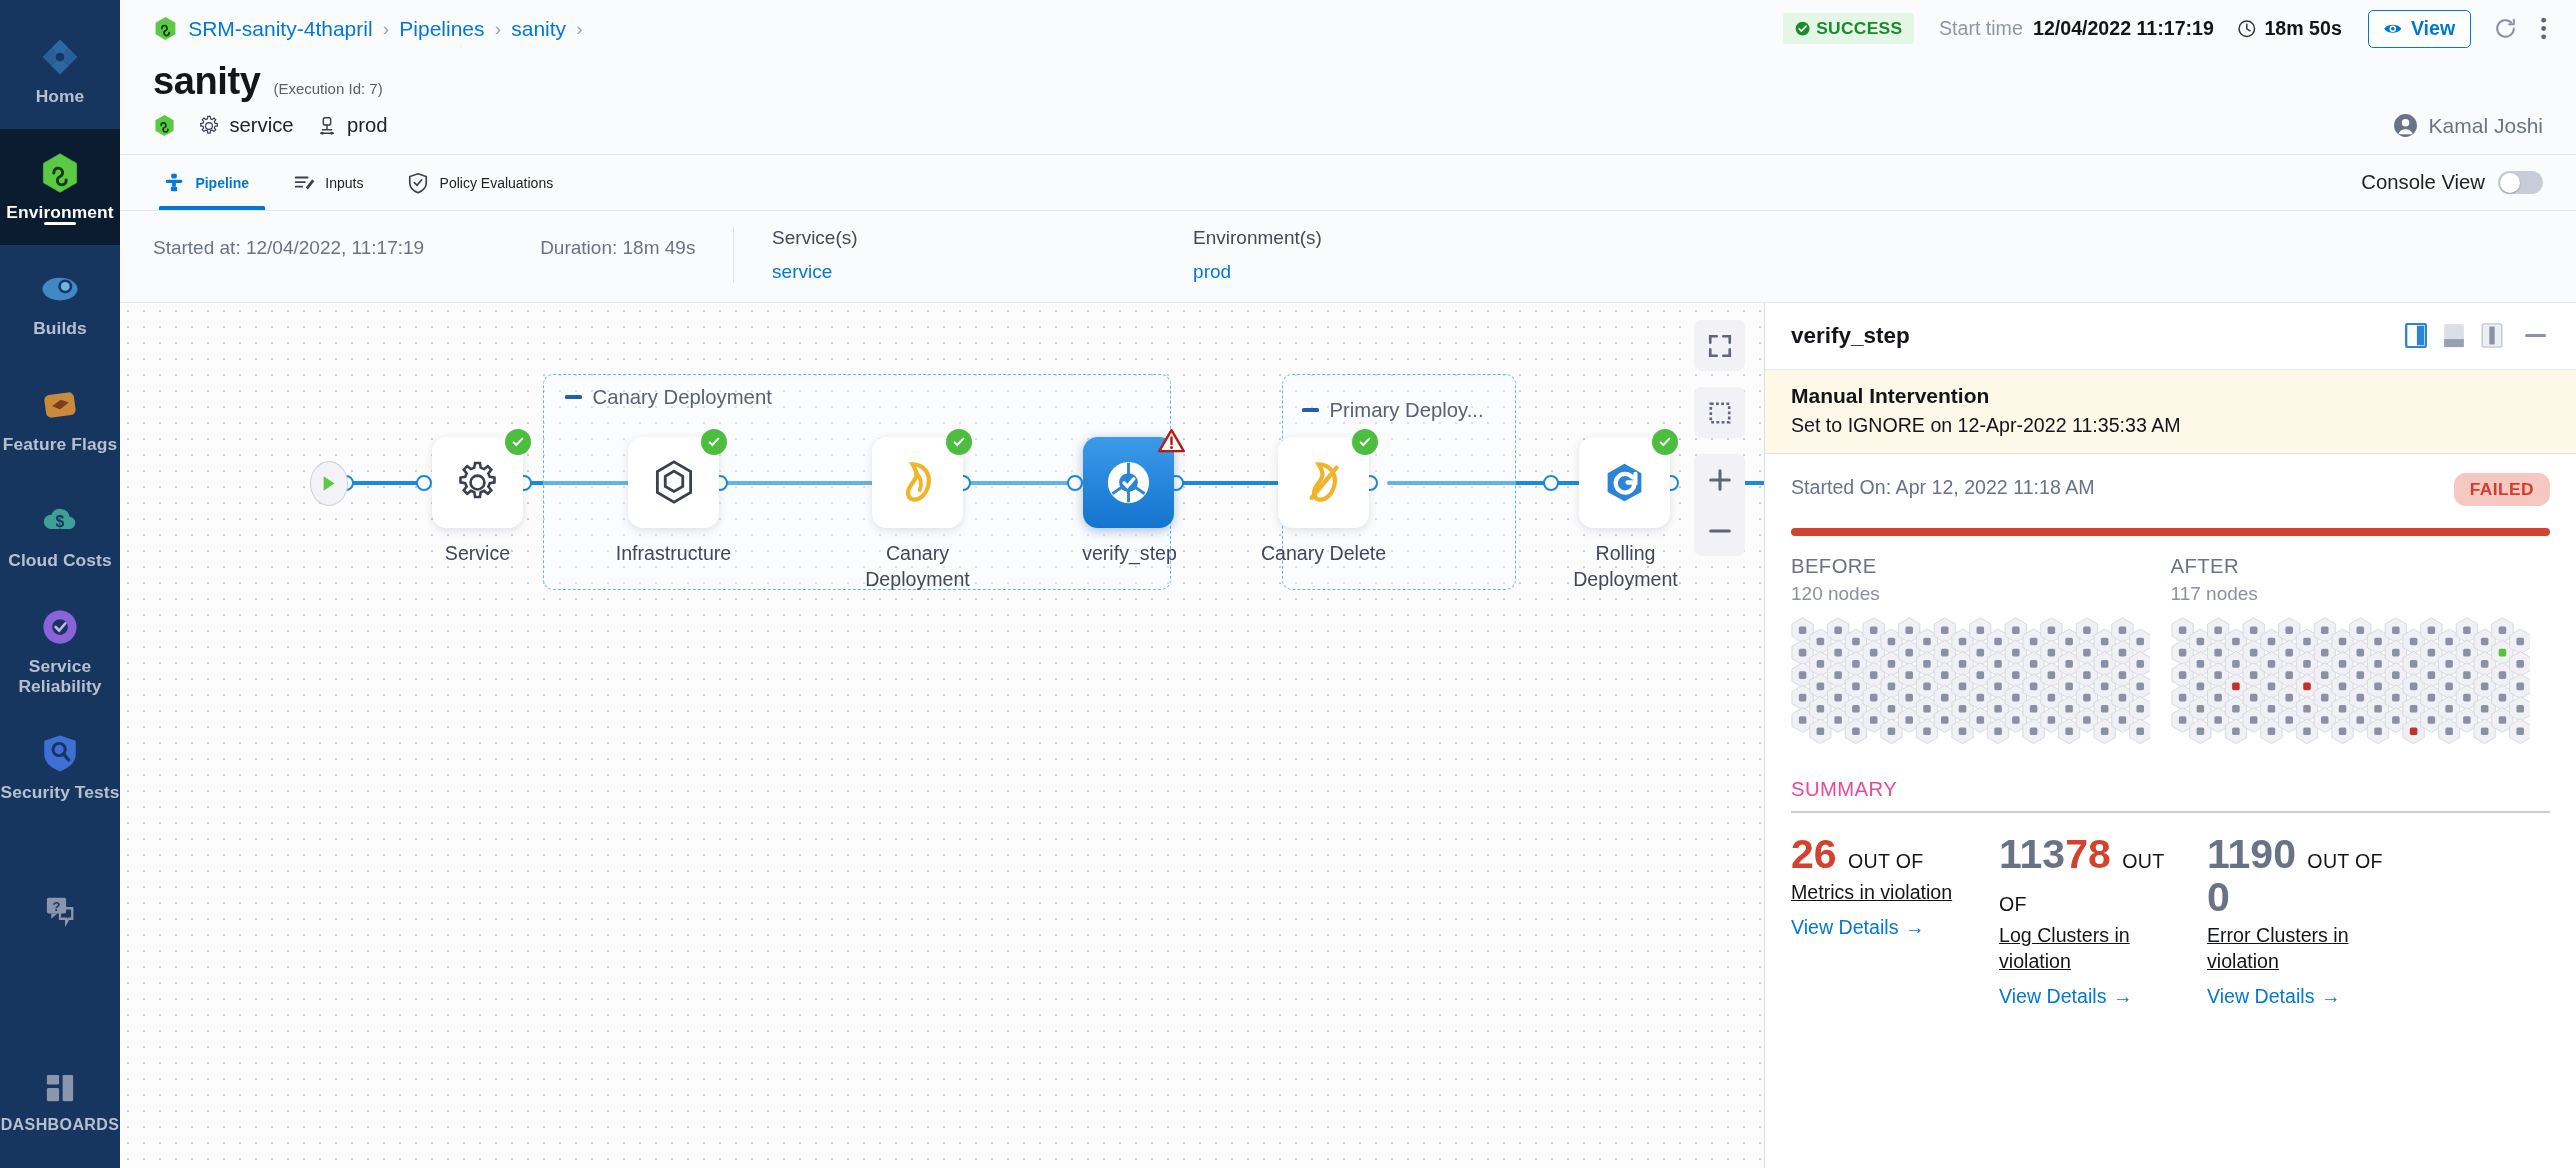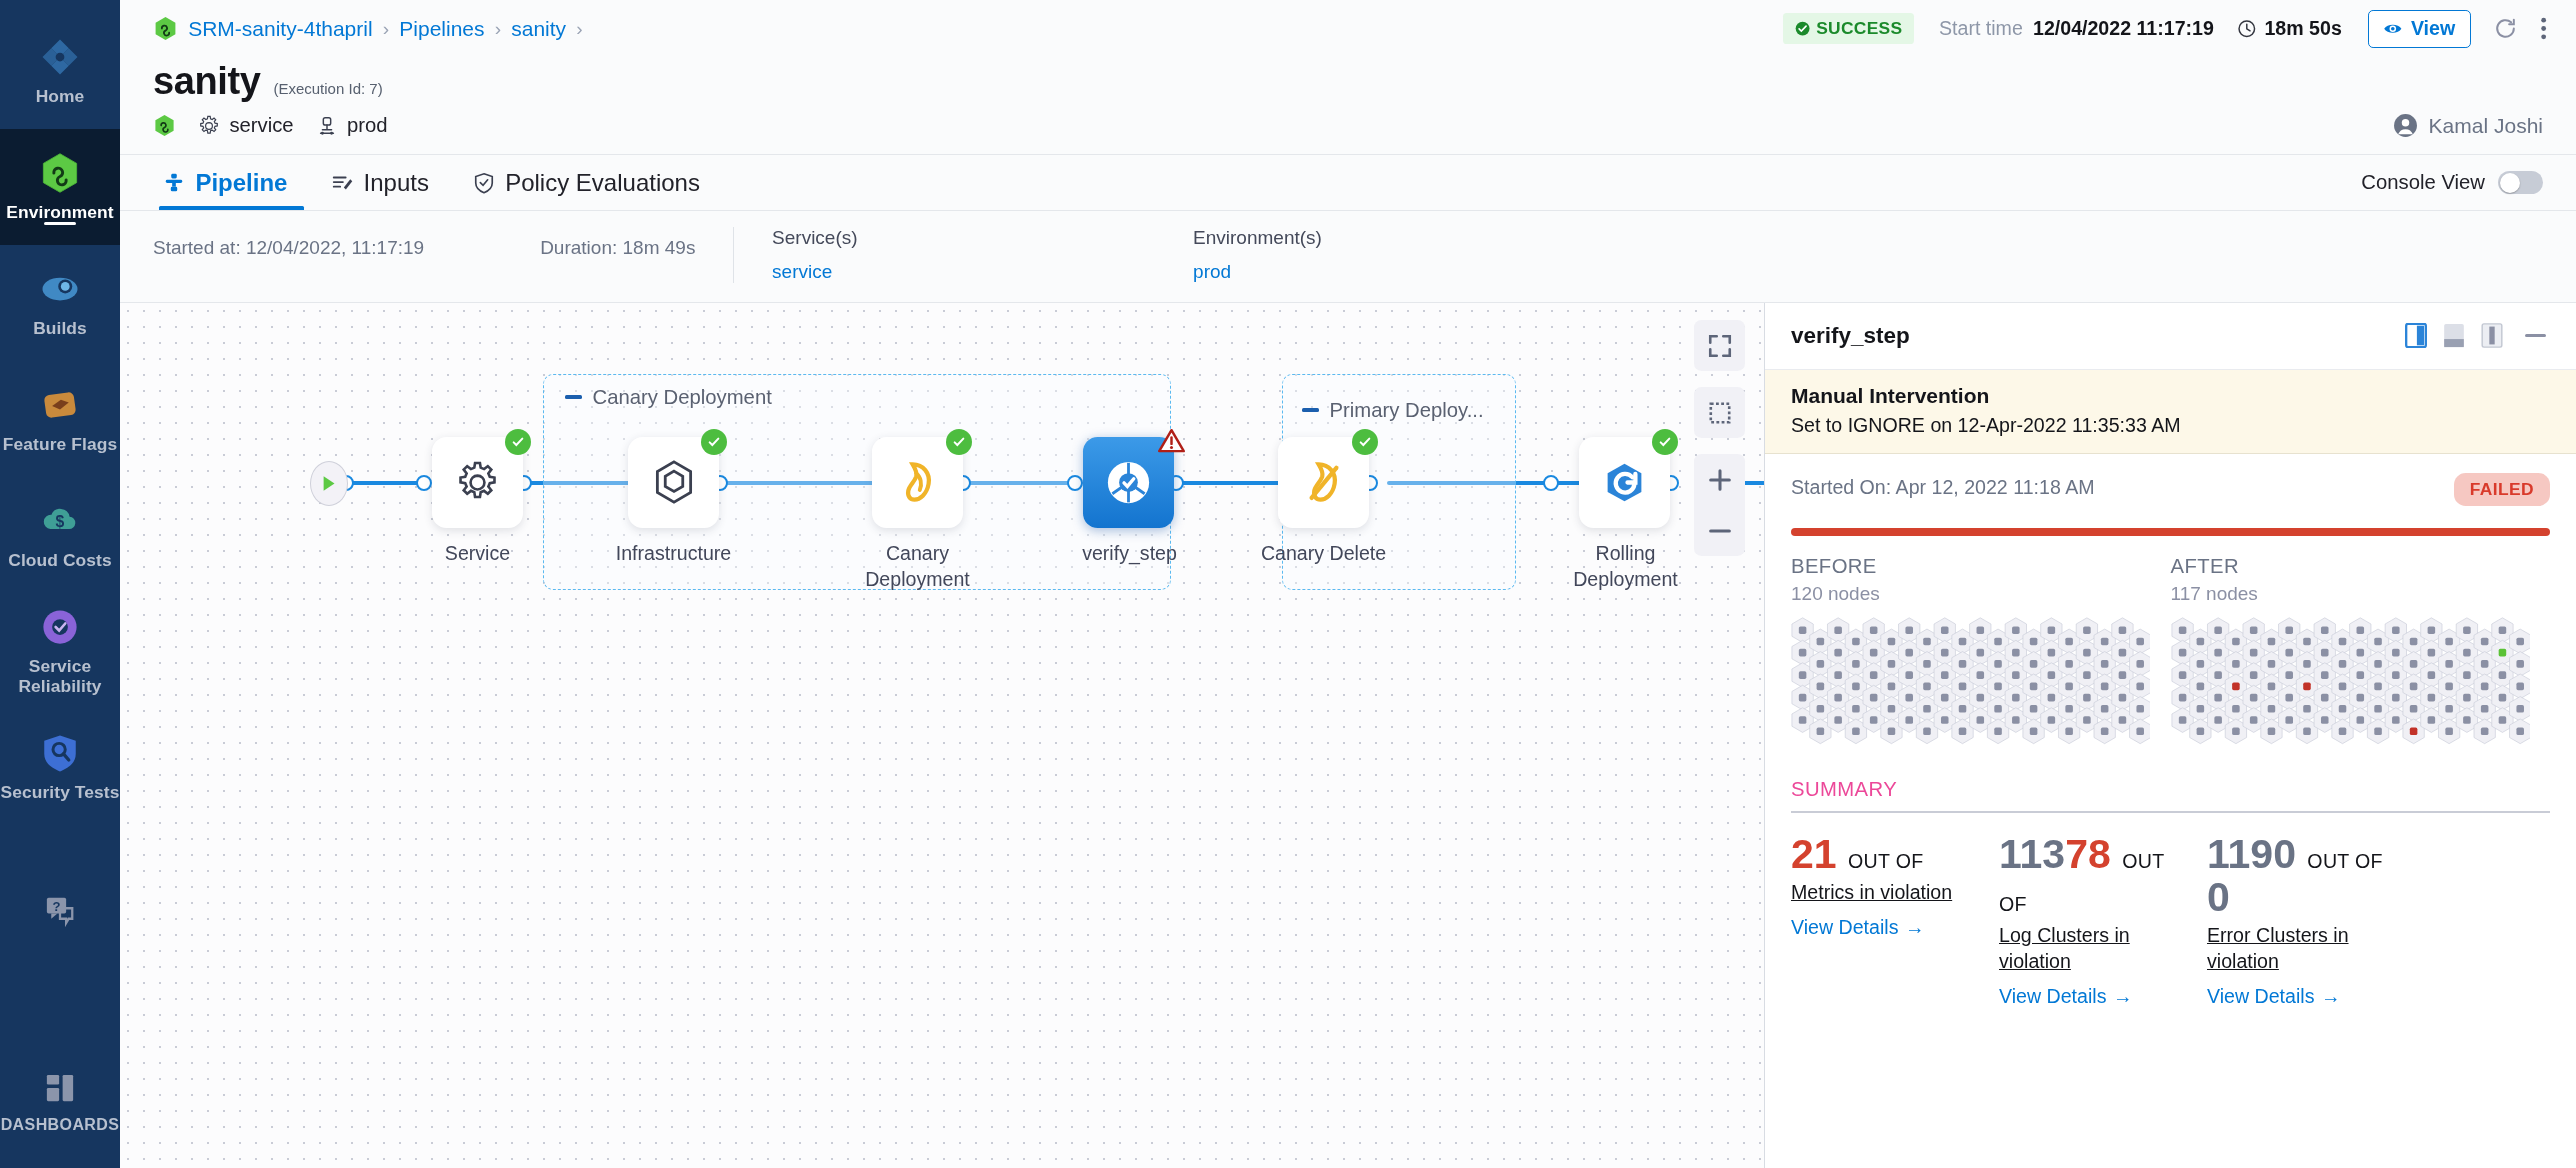--- a/index.html
+++ b/index.html
@@ -83,21 +83,21 @@
   .user-name { color:#6a7385; font-size:21px; }
 
   
   .tabs-row {
     border-top:0.7px solid #e4e7eb; border-bottom:0.7px solid #e4e7eb;
     background:#fafbfc; height:57px; display:flex; align-items:stretch;
     padding:0 33px 0 33px;
   }
   .tab {
     display:flex; align-items:center; gap:10.2px; padding:0 22px;
-    font-size:24px; color:#22222a; cursor:pointer; position:relative;
+    font-size:14px; color:#22222a; cursor:pointer; position:relative;
   }
   .tab:first-child { padding-left:10.2px; }
   .tab.active { color:#0278d5; font-weight:600; }
   .tab.active::after {
     content:""; position:absolute; left:5.8px; right:5.8px; bottom:0; height:3.6px;
     background:#0278d5; border-radius:1.5px 1.5px 0 0;
   }
   .tabs-spacer { flex:1; }
   .console-wrap { display:flex; align-items:center; gap:13px; }
   .console-label { font-size:20.3px; color:#22222a; }
@@ -1096,21 +1096,21 @@
             </div>
           </div>
 
           <div class="summary-title">SUMMARY</div>
           <div class="summary-rule"></div>
 
           <div class="metrics">
 
             <div class="metric m1">
               <div class="metric-head">
-                <span class="big-red">21</span>
+                <span class="big-red">26</span>
                 <span class="small">OUT OF</span>
               </div>
               <div class="metric-desc">Metrics in violation</div>
               <div class="metric-link">
                 <span>View Details</span>
                 <span>→</span>
               </div>
             </div>
 
             <div class="metric m2">

